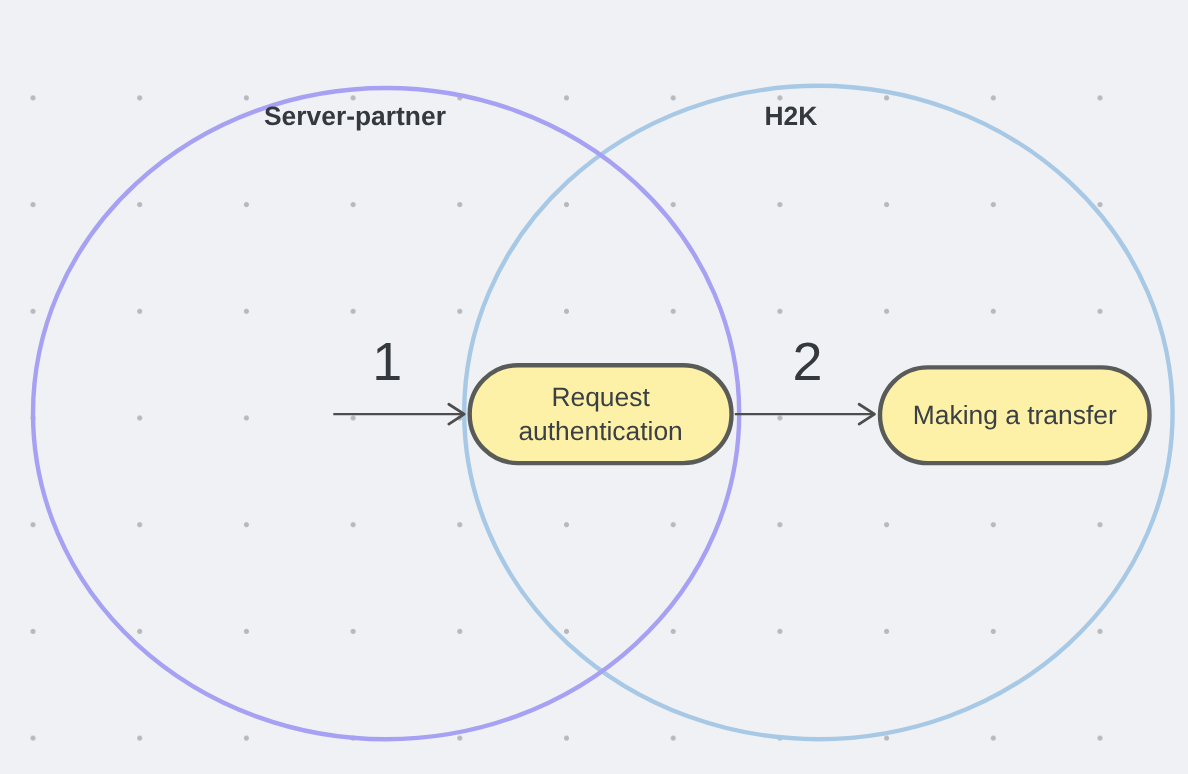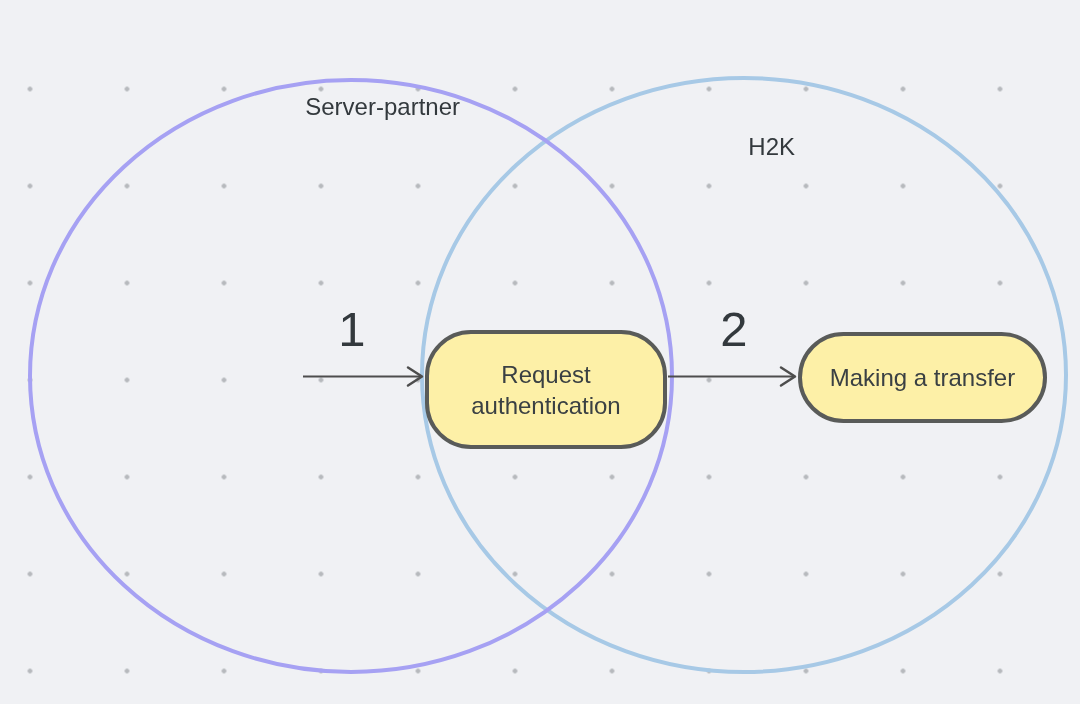--- a/index.html
+++ b/index.html
@@ -41,31 +41,31 @@
     border:4px solid var(--node_border);
     border-radius:46px;
     display:flex;align-items:center;justify-content:center;
     text-align:center;
     color:var(--node_text);
     font-size:24px;
     line-height:31px;
     padding:0 18px;
   }
   .node-1{left:57px;top:332px;width:245px;height:90px;}
-  .node-2{left:425px;top:330px;width:242px;height:119px;}
+  .node-2{left:425px;top:330px;width:242px;height:93px;}
   .node-3{left:798px;top:332px;width:249px;height:91px;}
   .group-label{
     position:absolute;
-    font-weight:normal;
+    font-weight:bold;
     font-size:24px;
     color:var(--label_text);
-    text-align:right;
+    text-align:left;
   }
   .group-label-left{left:240px;top:93px;width:220px;}
-  .group-label-right{left:695px;top:93px;width:100px;margin-top:40px;}
+  .group-label-right{left:695px;top:93px;width:100px;}
   .edge-label{
     position:absolute;
     font-size:49px;
     line-height:49px;
     color:var(--label_text);
     text-align:center;
     width:44px;
   }
   .edge-label-1{left:330px;top:305px;}
   .edge-label-2{left:712px;top:305px;}

